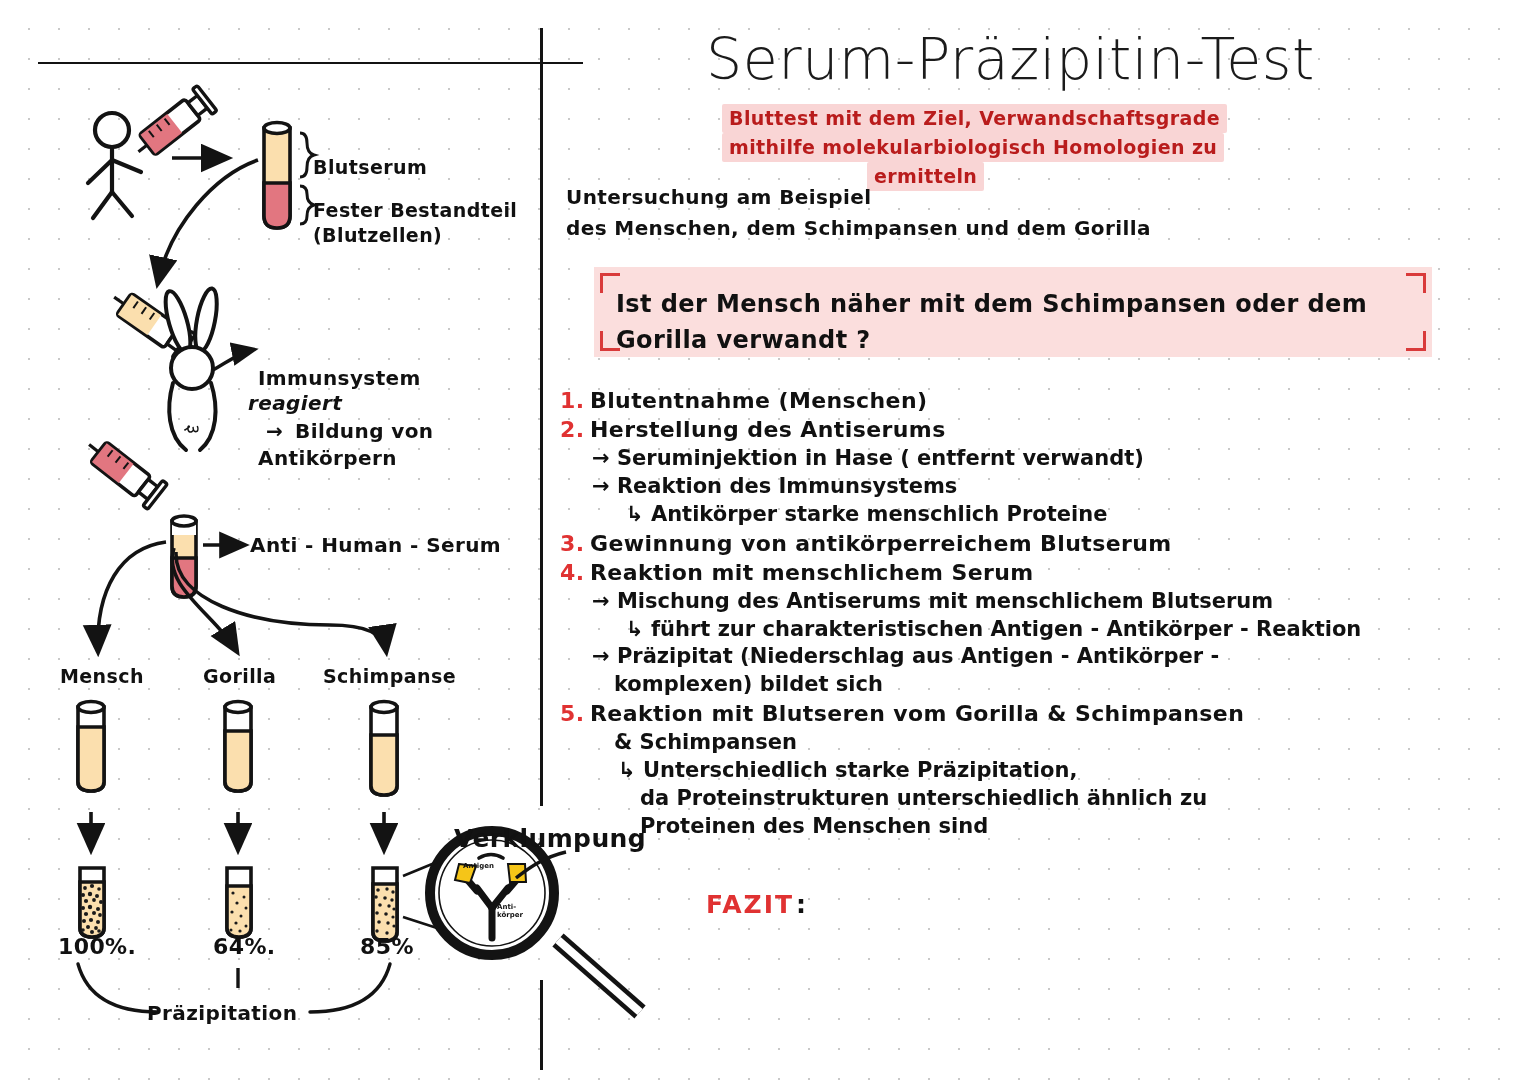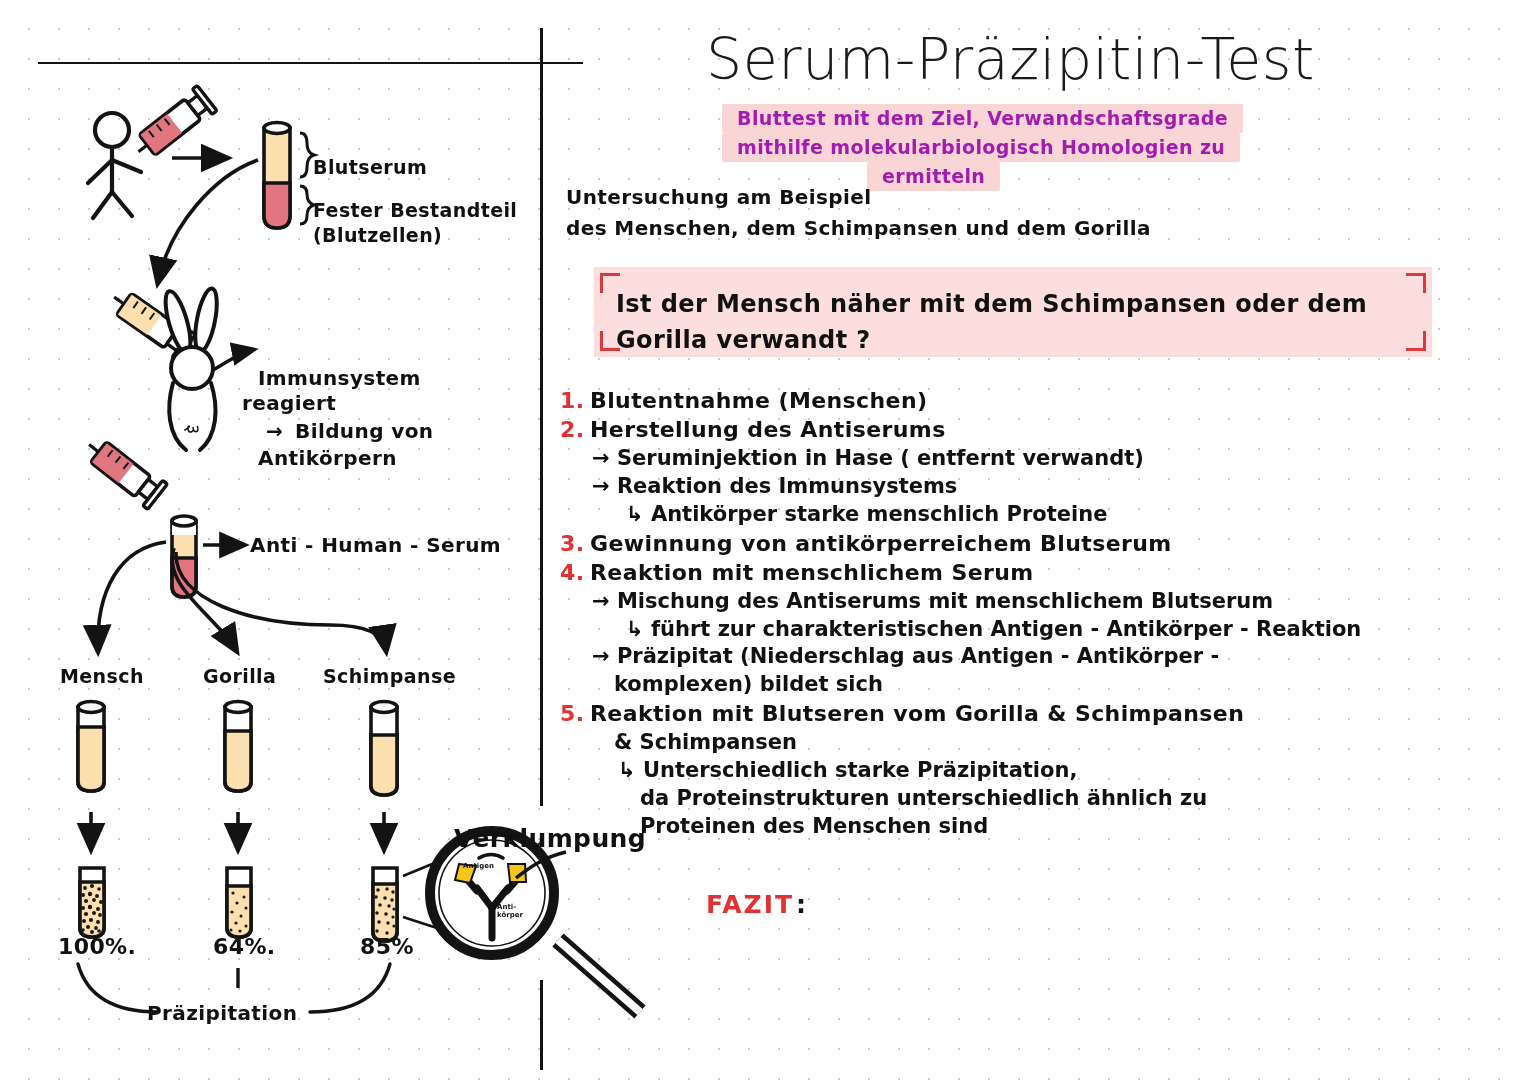--- a/index.html
+++ b/index.html
@@ -40,23 +40,23 @@
     letter-spacing: 0.5px;
     font-family: "DejaVu Sans", sans-serif;
   }
   .subtitle-wrap {
     position: absolute; left: 722px; top: 104px; width: 600px;
     text-align: left;
   }
   .subtitle-line {
     display: inline-block;
     font-size: 19px; line-height: 1.42;
-    color: #a21caf; font-weight: bold;
+    color: #b91c1c; font-weight: bold;
     background: #f9d5d5;
-    padding: 1px 15px;
+    padding: 1px 7px;
     border-radius: 2px;
   }
   .subtitle-line.c { margin-left: 145px; }
 
   .intro {
     position: absolute; left: 566px; top: 182px;
     font-size: 20px; line-height: 1.55; color: #111; font-weight: bold;
   }
 
   
@@ -321,21 +321,21 @@
       <line x1="403" y1="876" x2="437" y2="862" stroke="#131313" stroke-width="2.6"></line>
       <line x1="403" y1="917" x2="437" y2="928" stroke="#131313" stroke-width="2.6"></line>
     </g>
   </svg>
 
   <div class="lbl hw hw-b" style="left:313px; top:155px;">Blutserum</div>
   <div class="lbl hw hw-b" style="left:313px; top:198px;">Fester Bestandteil</div>
   <div class="lbl hw hw-b" style="left:313px; top:223px;">(Blutzellen)</div>
 
   <div class="lbl hw hw-b lbl-lg" style="left:258px; top:365px;">Immunsystem</div>
-  <div class="lbl hw hw-b lbl-lg" style="left:242px; top:390px;">reagiert</div>
+  <div class="lbl hw hw-b lbl-lg" style="left:248px; top:390px;font-style:italic;">reagiert</div>
   <div class="lbl hw hw-b lbl-lg" style="left:266px; top:418px;">→</div>
   <div class="lbl hw hw-b lbl-lg" style="left:295px; top:418px;">Bildung  von</div>
   <div class="lbl hw hw-b lbl-lg" style="left:258px; top:445px;">Antikörpern</div>
 
   <div class="lbl hw hw-b lbl-lg" style="left:250px; top:532px;">Anti - Human - Serum</div>
 
   <div class="specimen hw hw-b" style="left:60px; top:665px;">Mensch</div>
   <div class="specimen hw hw-b" style="left:203px; top:665px;">Gorilla</div>
   <div class="specimen hw hw-b" style="left:323px; top:665px;">Schimpanse</div>
 

